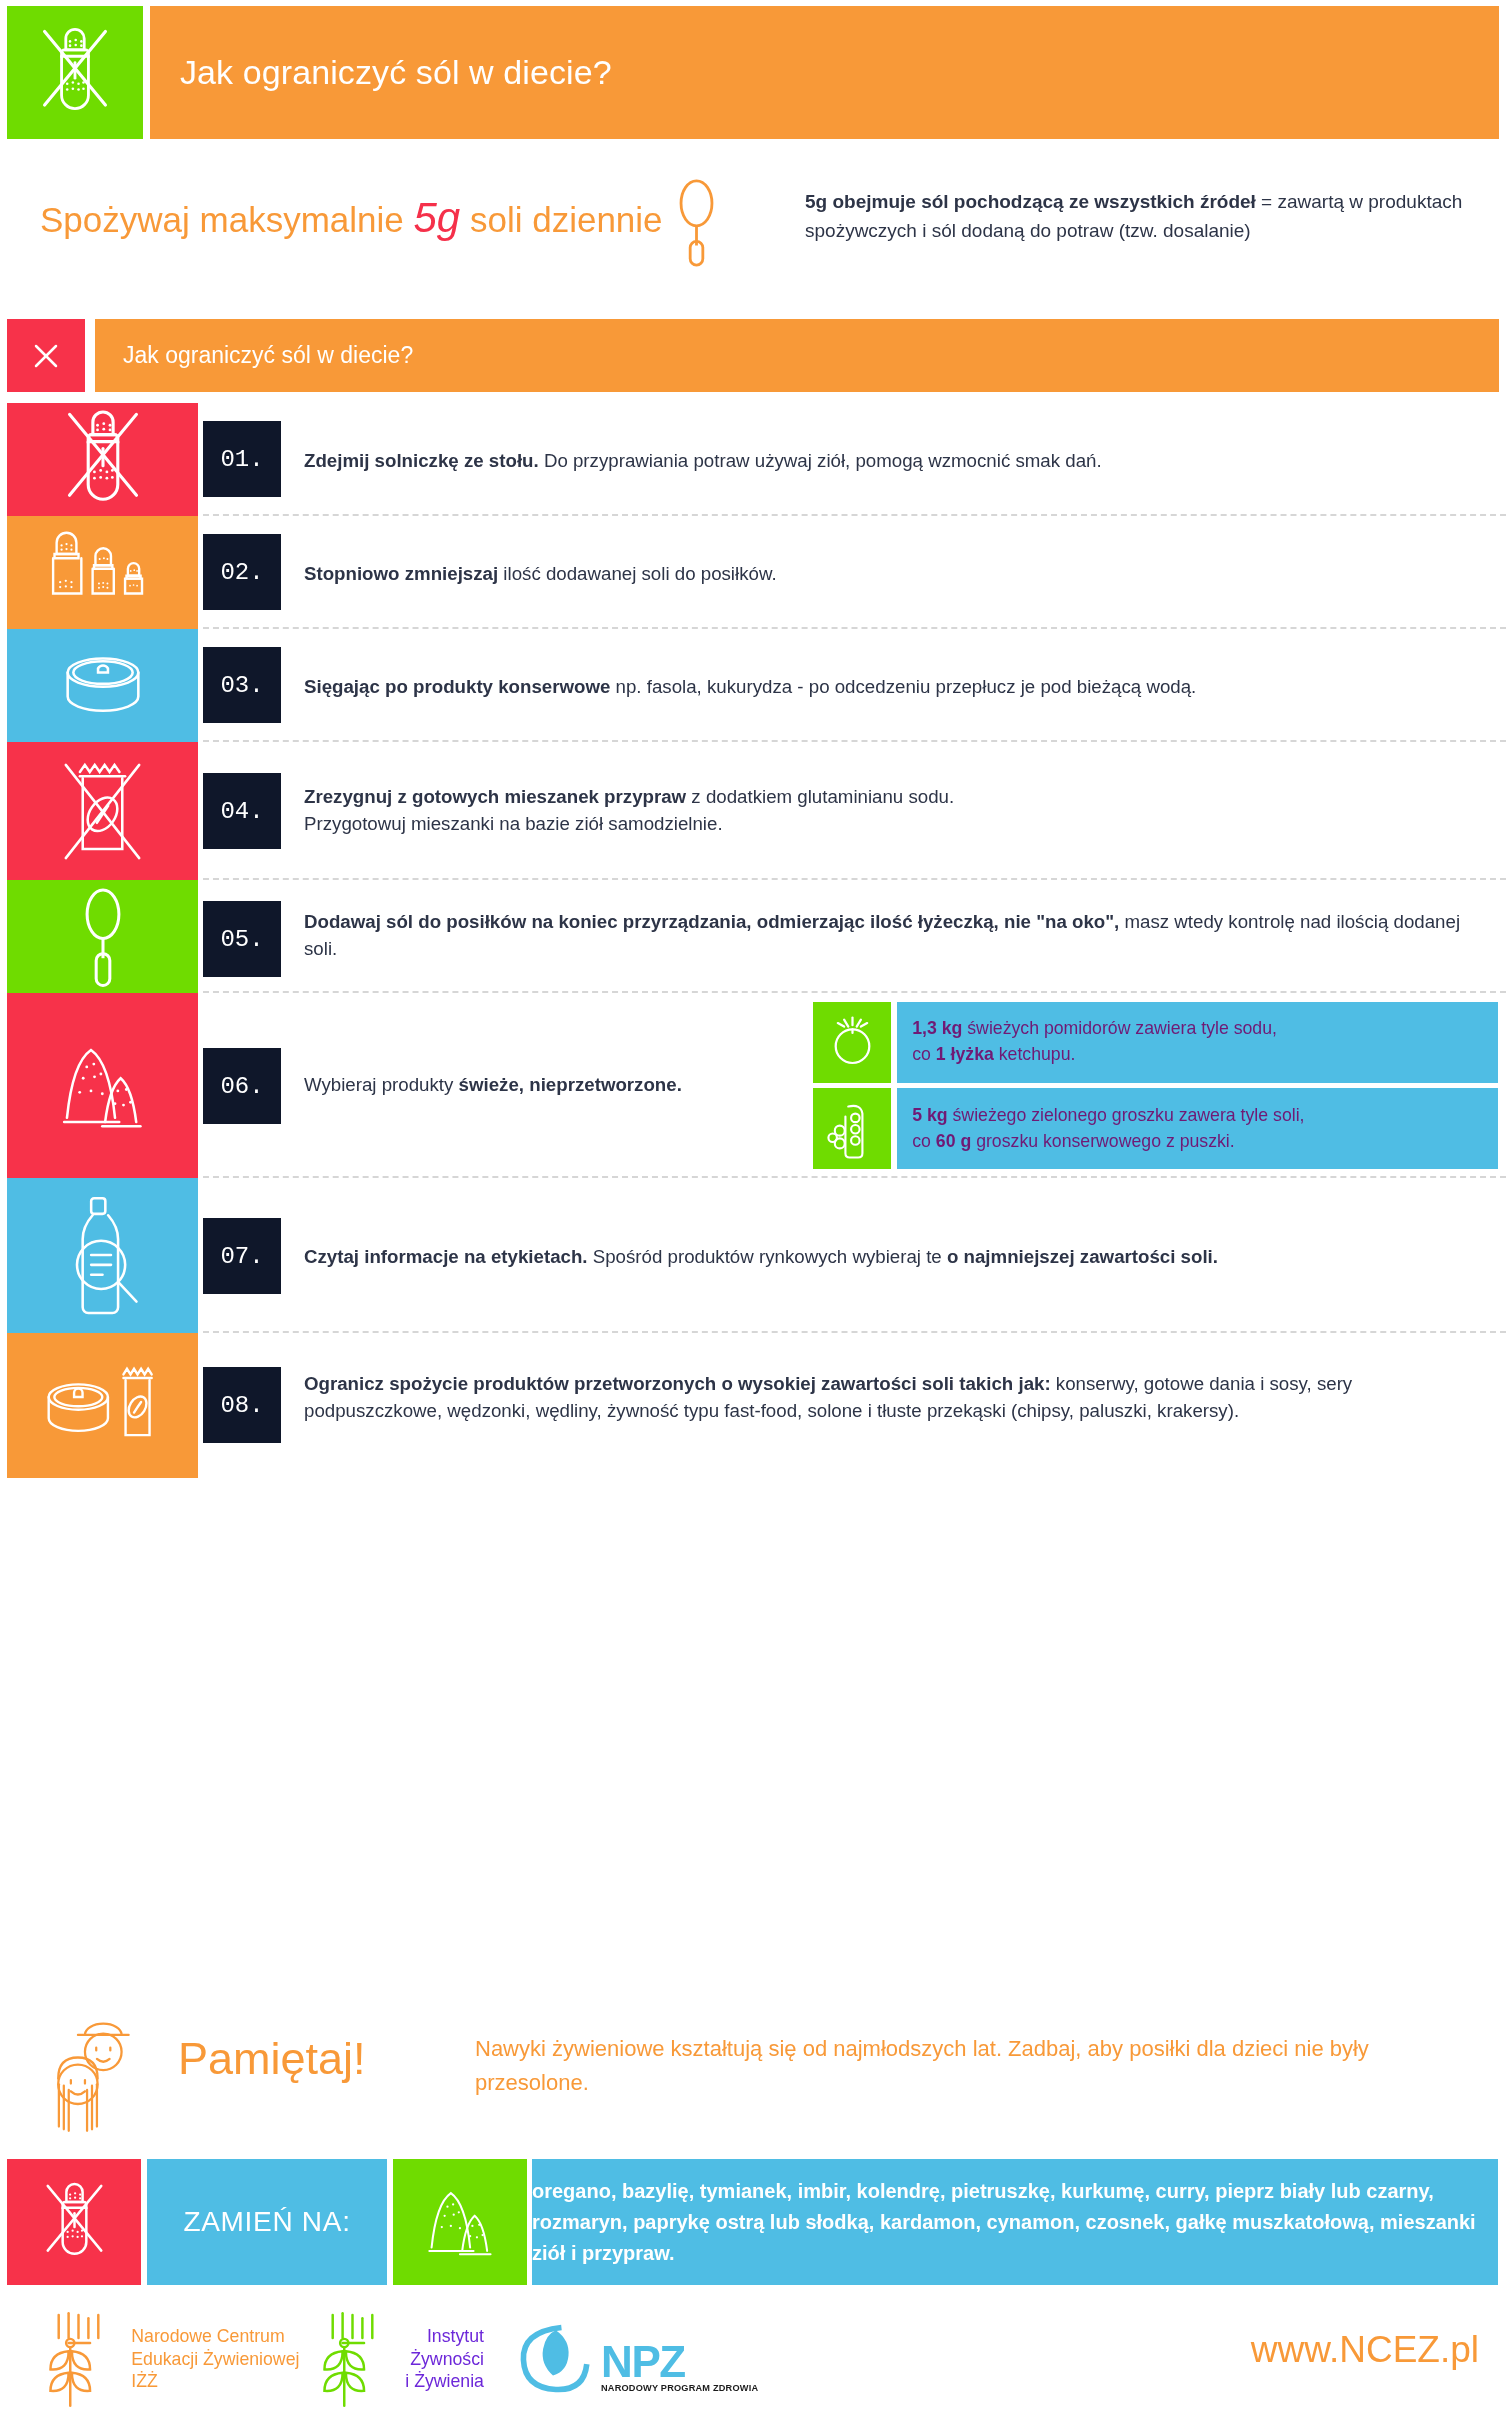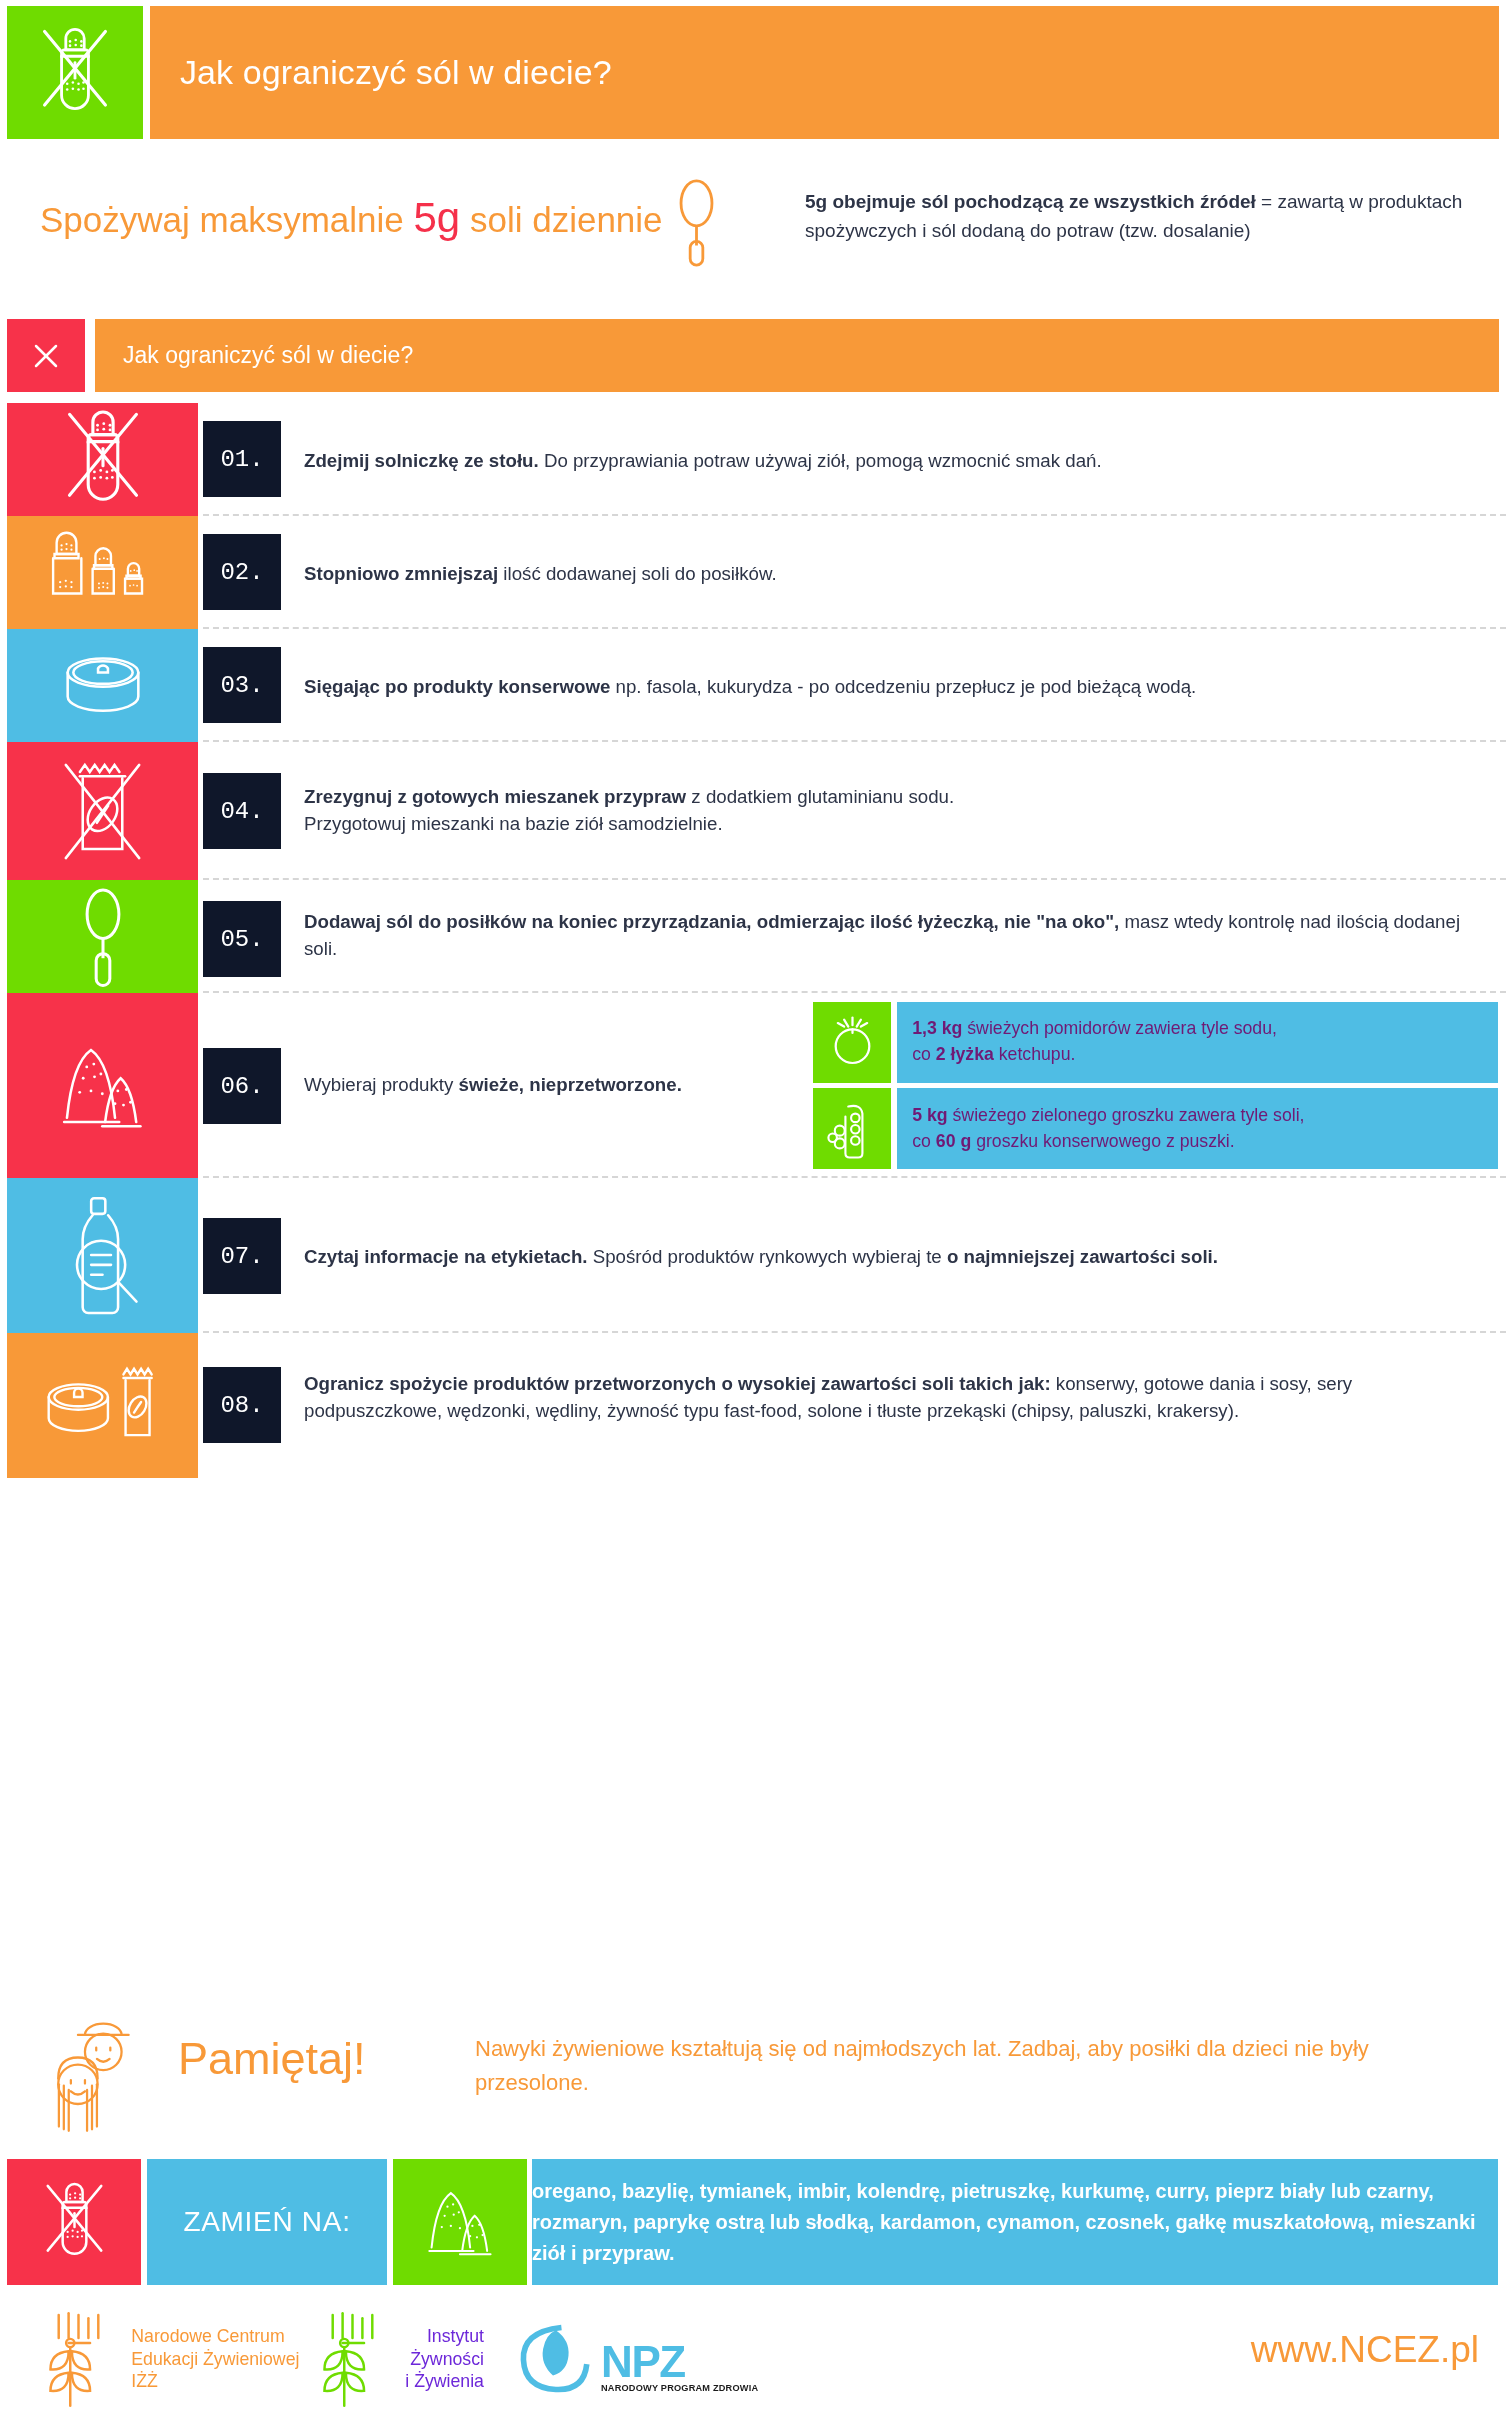--- a/index.html
+++ b/index.html
@@ -15,21 +15,21 @@
   .header{position:absolute;left:7px;top:5.6px;width:1491px;height:134px;}
   .header-icon{position:absolute;left:0;top:0;width:136px;height:133px;background:#6fdc00;
      display:flex;align-items:center;justify-content:center;}
   .header-bar{position:absolute;left:143px;top:0;width:1349px;height:133px;background:#f89938;
      display:flex;align-items:center;}
   .header-title{color:#ffffff;font-size:34px;font-weight:400;letter-spacing:0.1px;padding-left:30px;}
 
   
   .fiveg{position:absolute;left:0;top:178px;width:1506px;height:92px;}
   .fiveg-left{position:absolute;left:40px;top:15.5px;font-size:35px;color:#f89938;white-space:nowrap;}
-  .fiveg-left .red{color:#f5304a;font-size:42px;}
+  .fiveg-left .red{color:#f5304a;font-size:42px;font-style:italic;}
   .fiveg-spoon{position:absolute;left:671px;top:0px;}
   .fiveg-right{position:absolute;left:805px;top:10px;width:699px;font-size:19px;line-height:1.5;color:#2d3447;}
   .fiveg-right b{font-weight:700;}
 
   
   .substrip{position:absolute;left:7px;top:319px;width:1491px;height:73px;}
   .substrip-x{position:absolute;left:0;top:0;width:78px;height:73px;background:#f7324a;
      display:flex;align-items:center;justify-content:center;}
   .substrip-bar{position:absolute;left:88px;top:0;width:1404px;height:73px;background:#f89938;
      display:flex;align-items:center;}
@@ -354,21 +354,21 @@
                 <path d="M24 18 l-9 -5"></path>
                   <path d="M48 18 l9 -5"></path>
                 <circle cx="36" cy="46" r="24"></circle>
                 <path d="M36 22 v5"></path>
               </g>
             </svg>
           </div>
           <div class="callout-body">
             <div class="callout-text">
               <b>1,3 kg</b><span> świeżych pomidorów zawiera tyle sodu,</span><br>
-              <span>co </span><b>2 łyżka</b><span> ketchupu.</span>
+              <span>co </span><b>1 łyżka</b><span> ketchupu.</span>
             </div>
           </div>
         </div>
 
         <div class="callout">
           <div class="callout-icon">
             <svg width="51" height="61" viewBox="0 0 72 86">
               <g fill="none" stroke="#fff" stroke-width="3" stroke-linecap="round">
                 <path d="M30 12 q18 -4 20 10 v56 q0 6 -6 6 h-12 q-6 0 -6 -6 v-52"></path>
                 <circle cx="40" cy="28" r="6"></circle>

